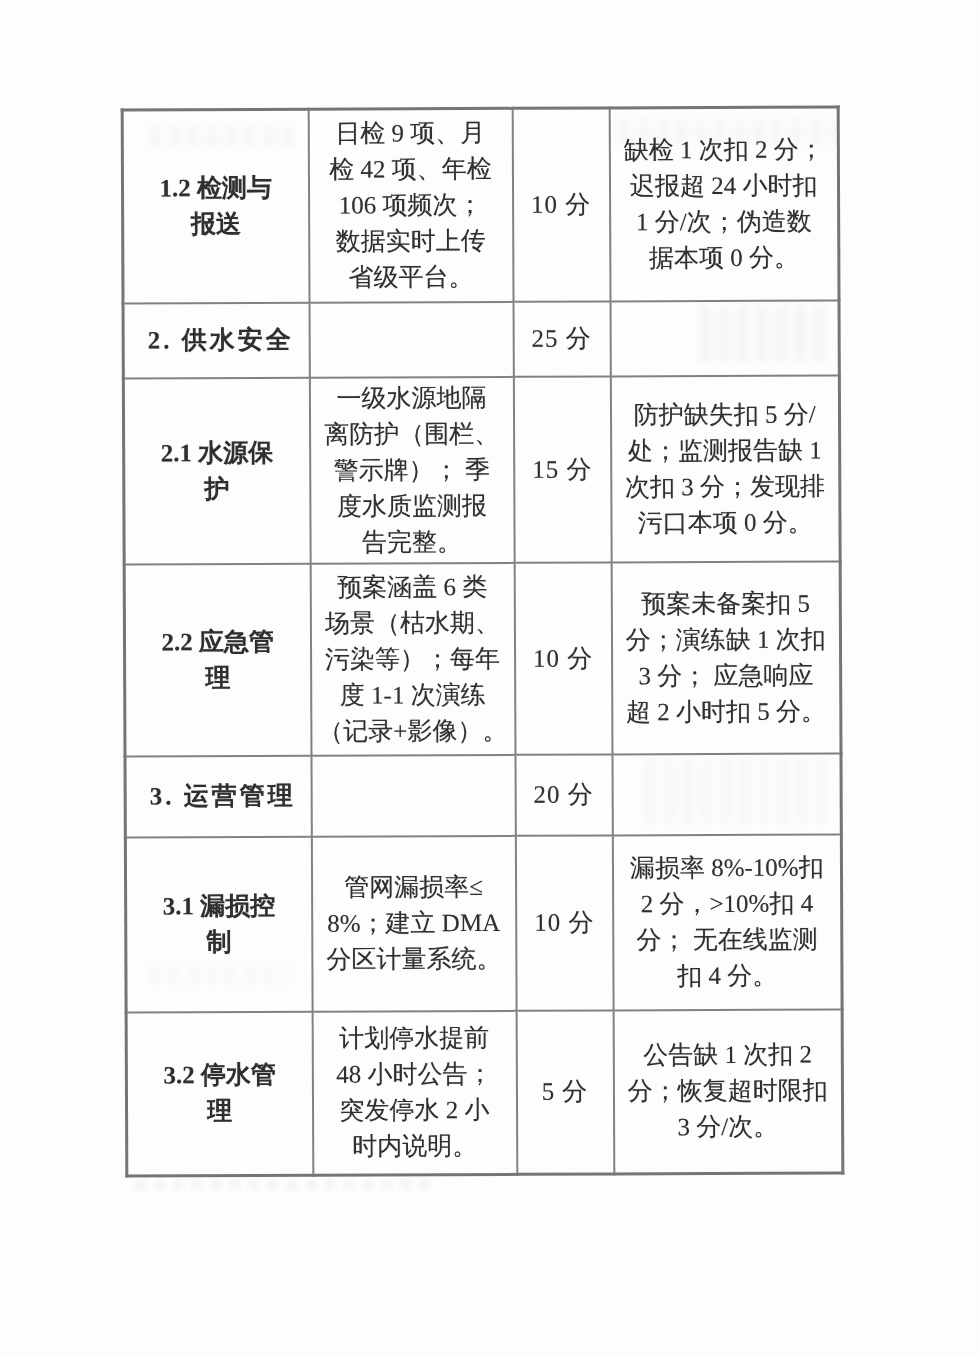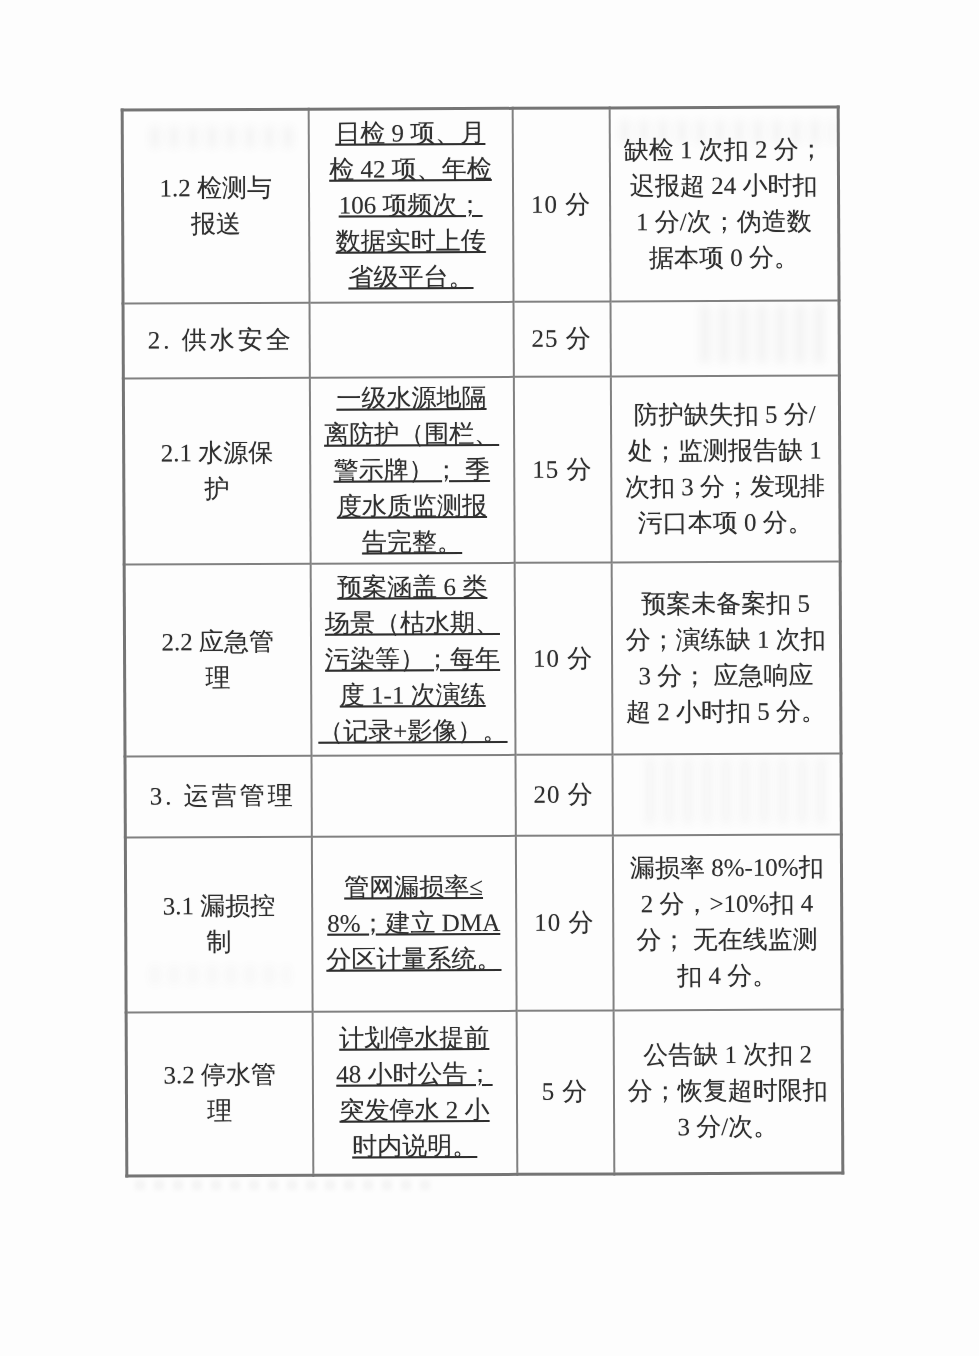--- a/index.html
+++ b/index.html
@@ -31,23 +31,23 @@
     border: 2px solid #818181;
     vertical-align: middle;
     text-align: center;
     white-space: pre-line;
     overflow: hidden;
     font-size: 25px;
     line-height: 1.44;
     padding: 2px 6px;
     text-shadow: 0 0 1px rgba(45,45,45,0.35);
   }
-  .c-item  { font-size: 26px; }
+  .c-item  { font-size: 26px; font-weight: bold; }
   .c-score { font-size: 26px; letter-spacing: 1px; margin-top: 16px; }
-  .c-crit  { padding: 2px 8px; text-decoration: underline; }
+  .c-crit  { padding: 2px 8px; }
   .c-ded   { padding: 2px 5px; }
   tr.category-row .c-item {
     text-align: left;
     padding-left: 23px;
     letter-spacing: 3px;
   }
   
   .artifact {
     position: absolute;
     pointer-events: none;

